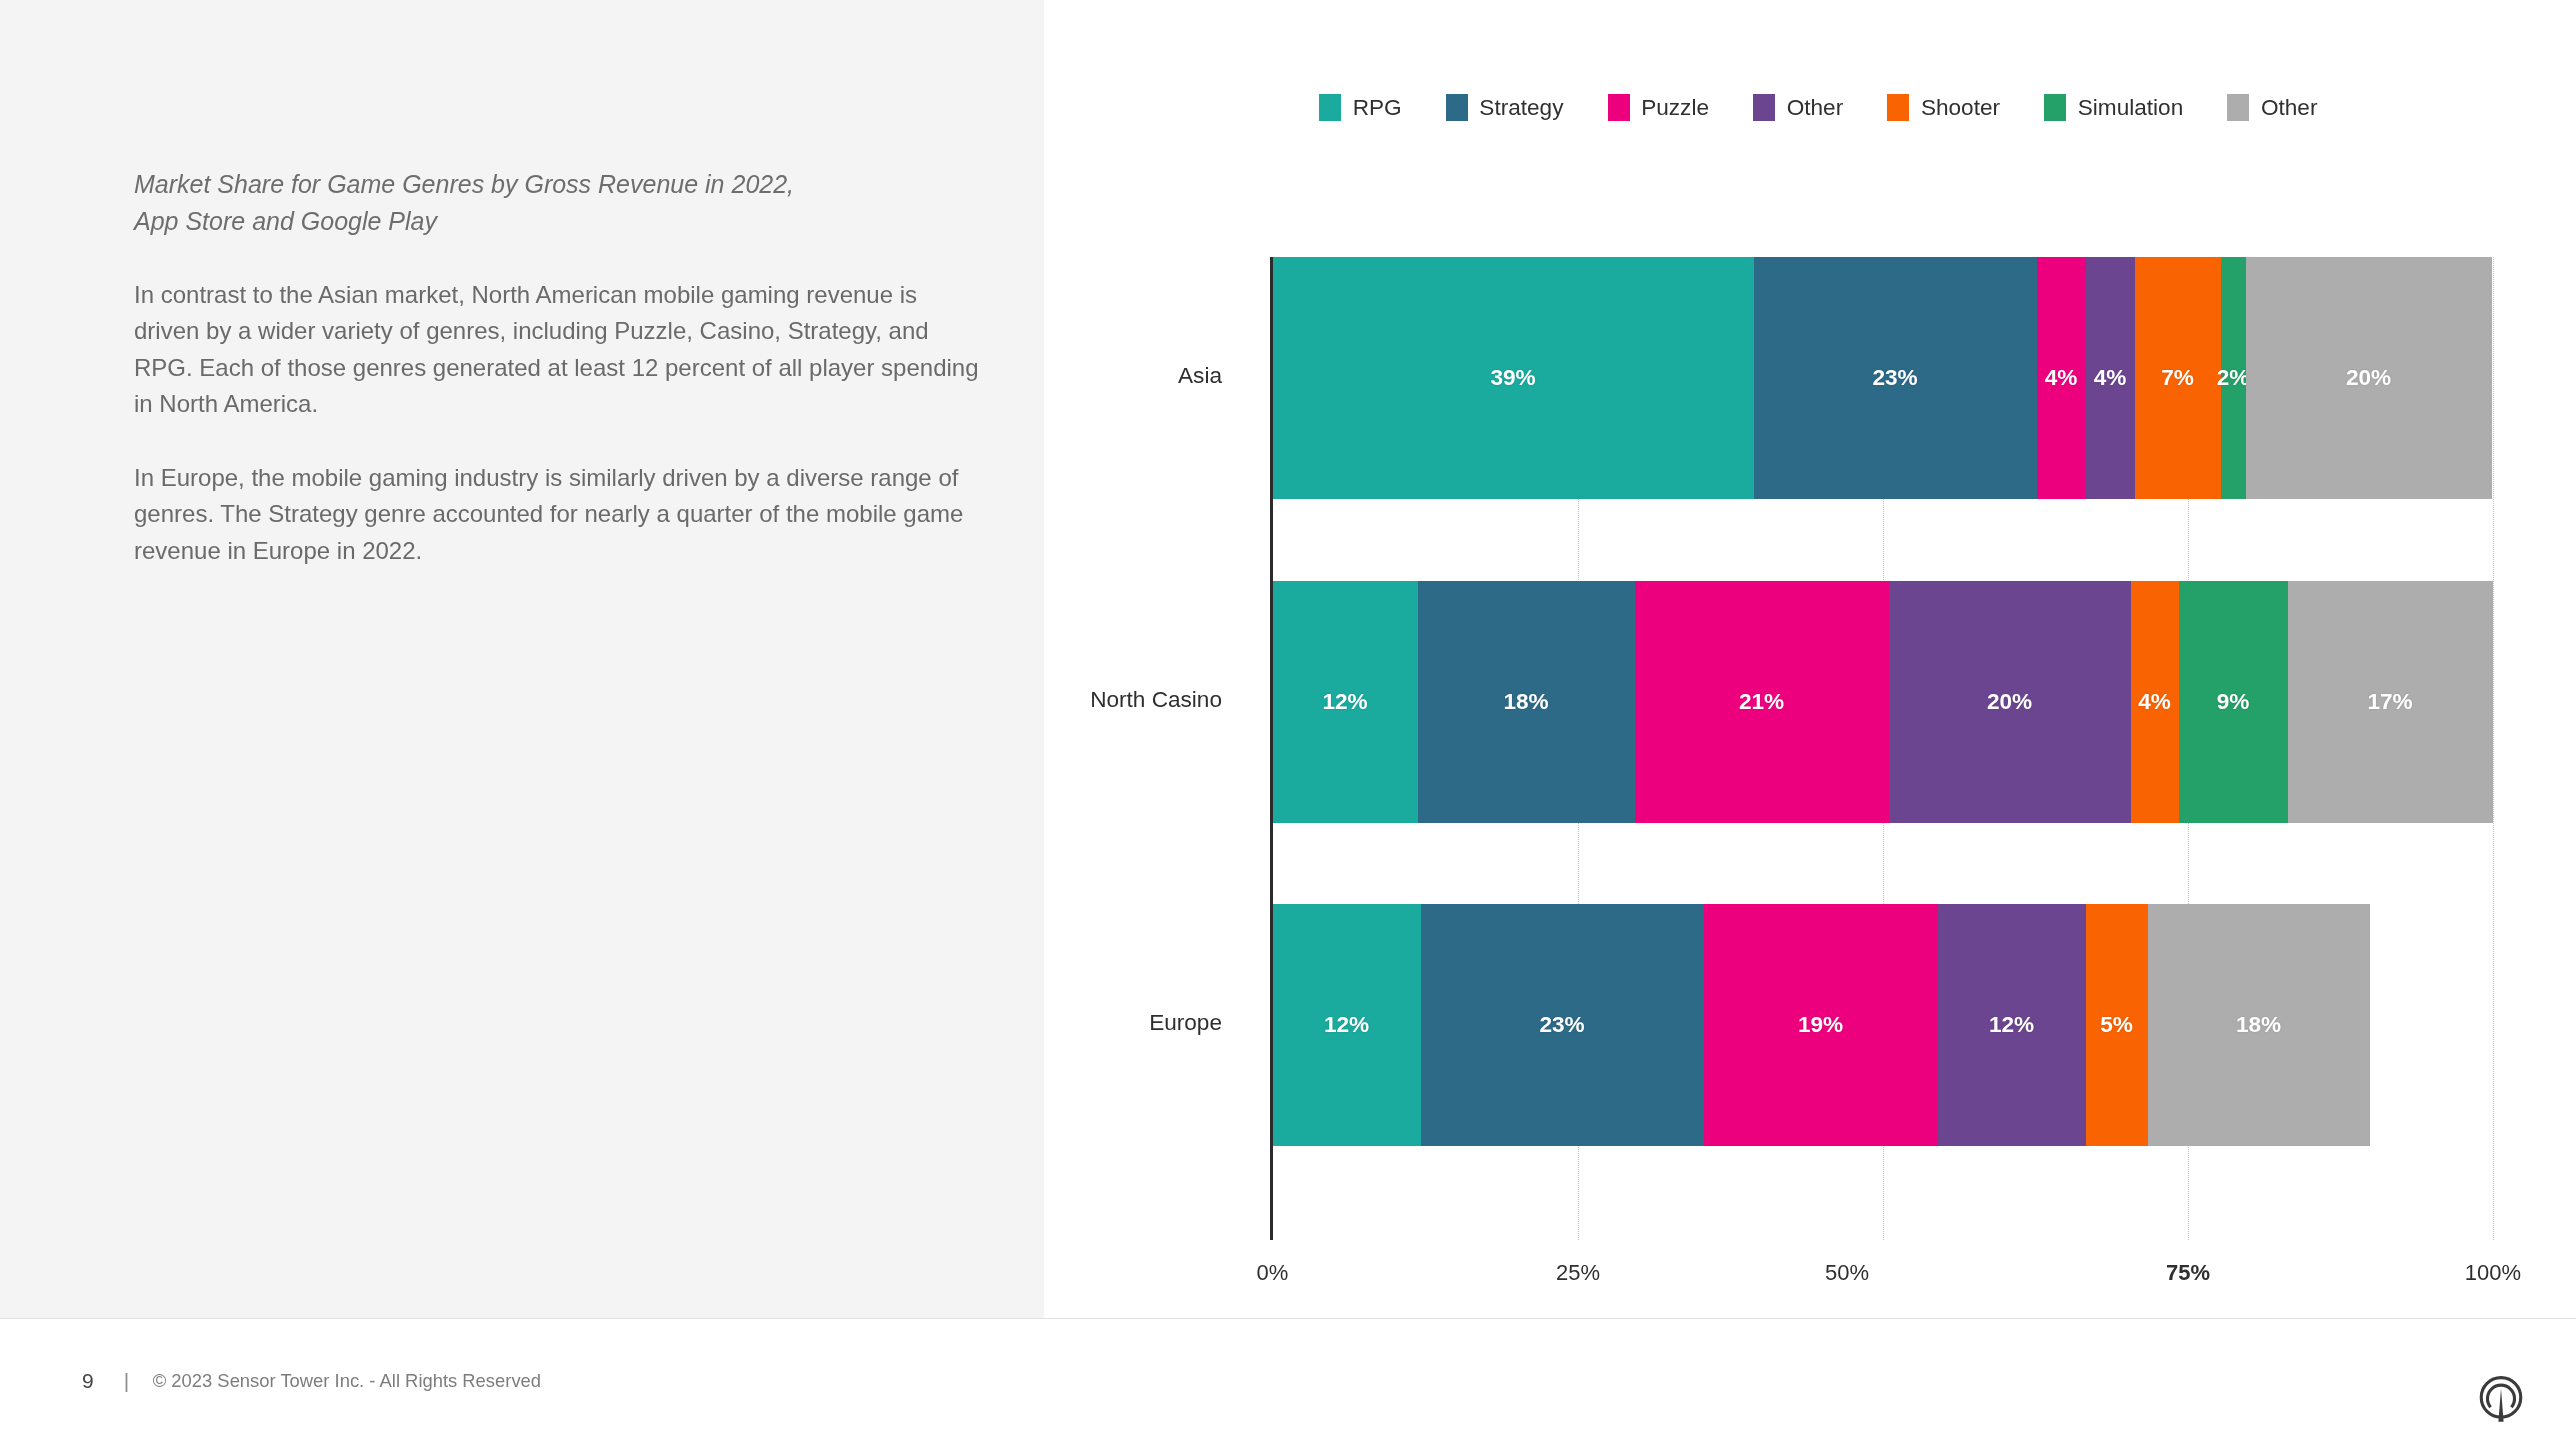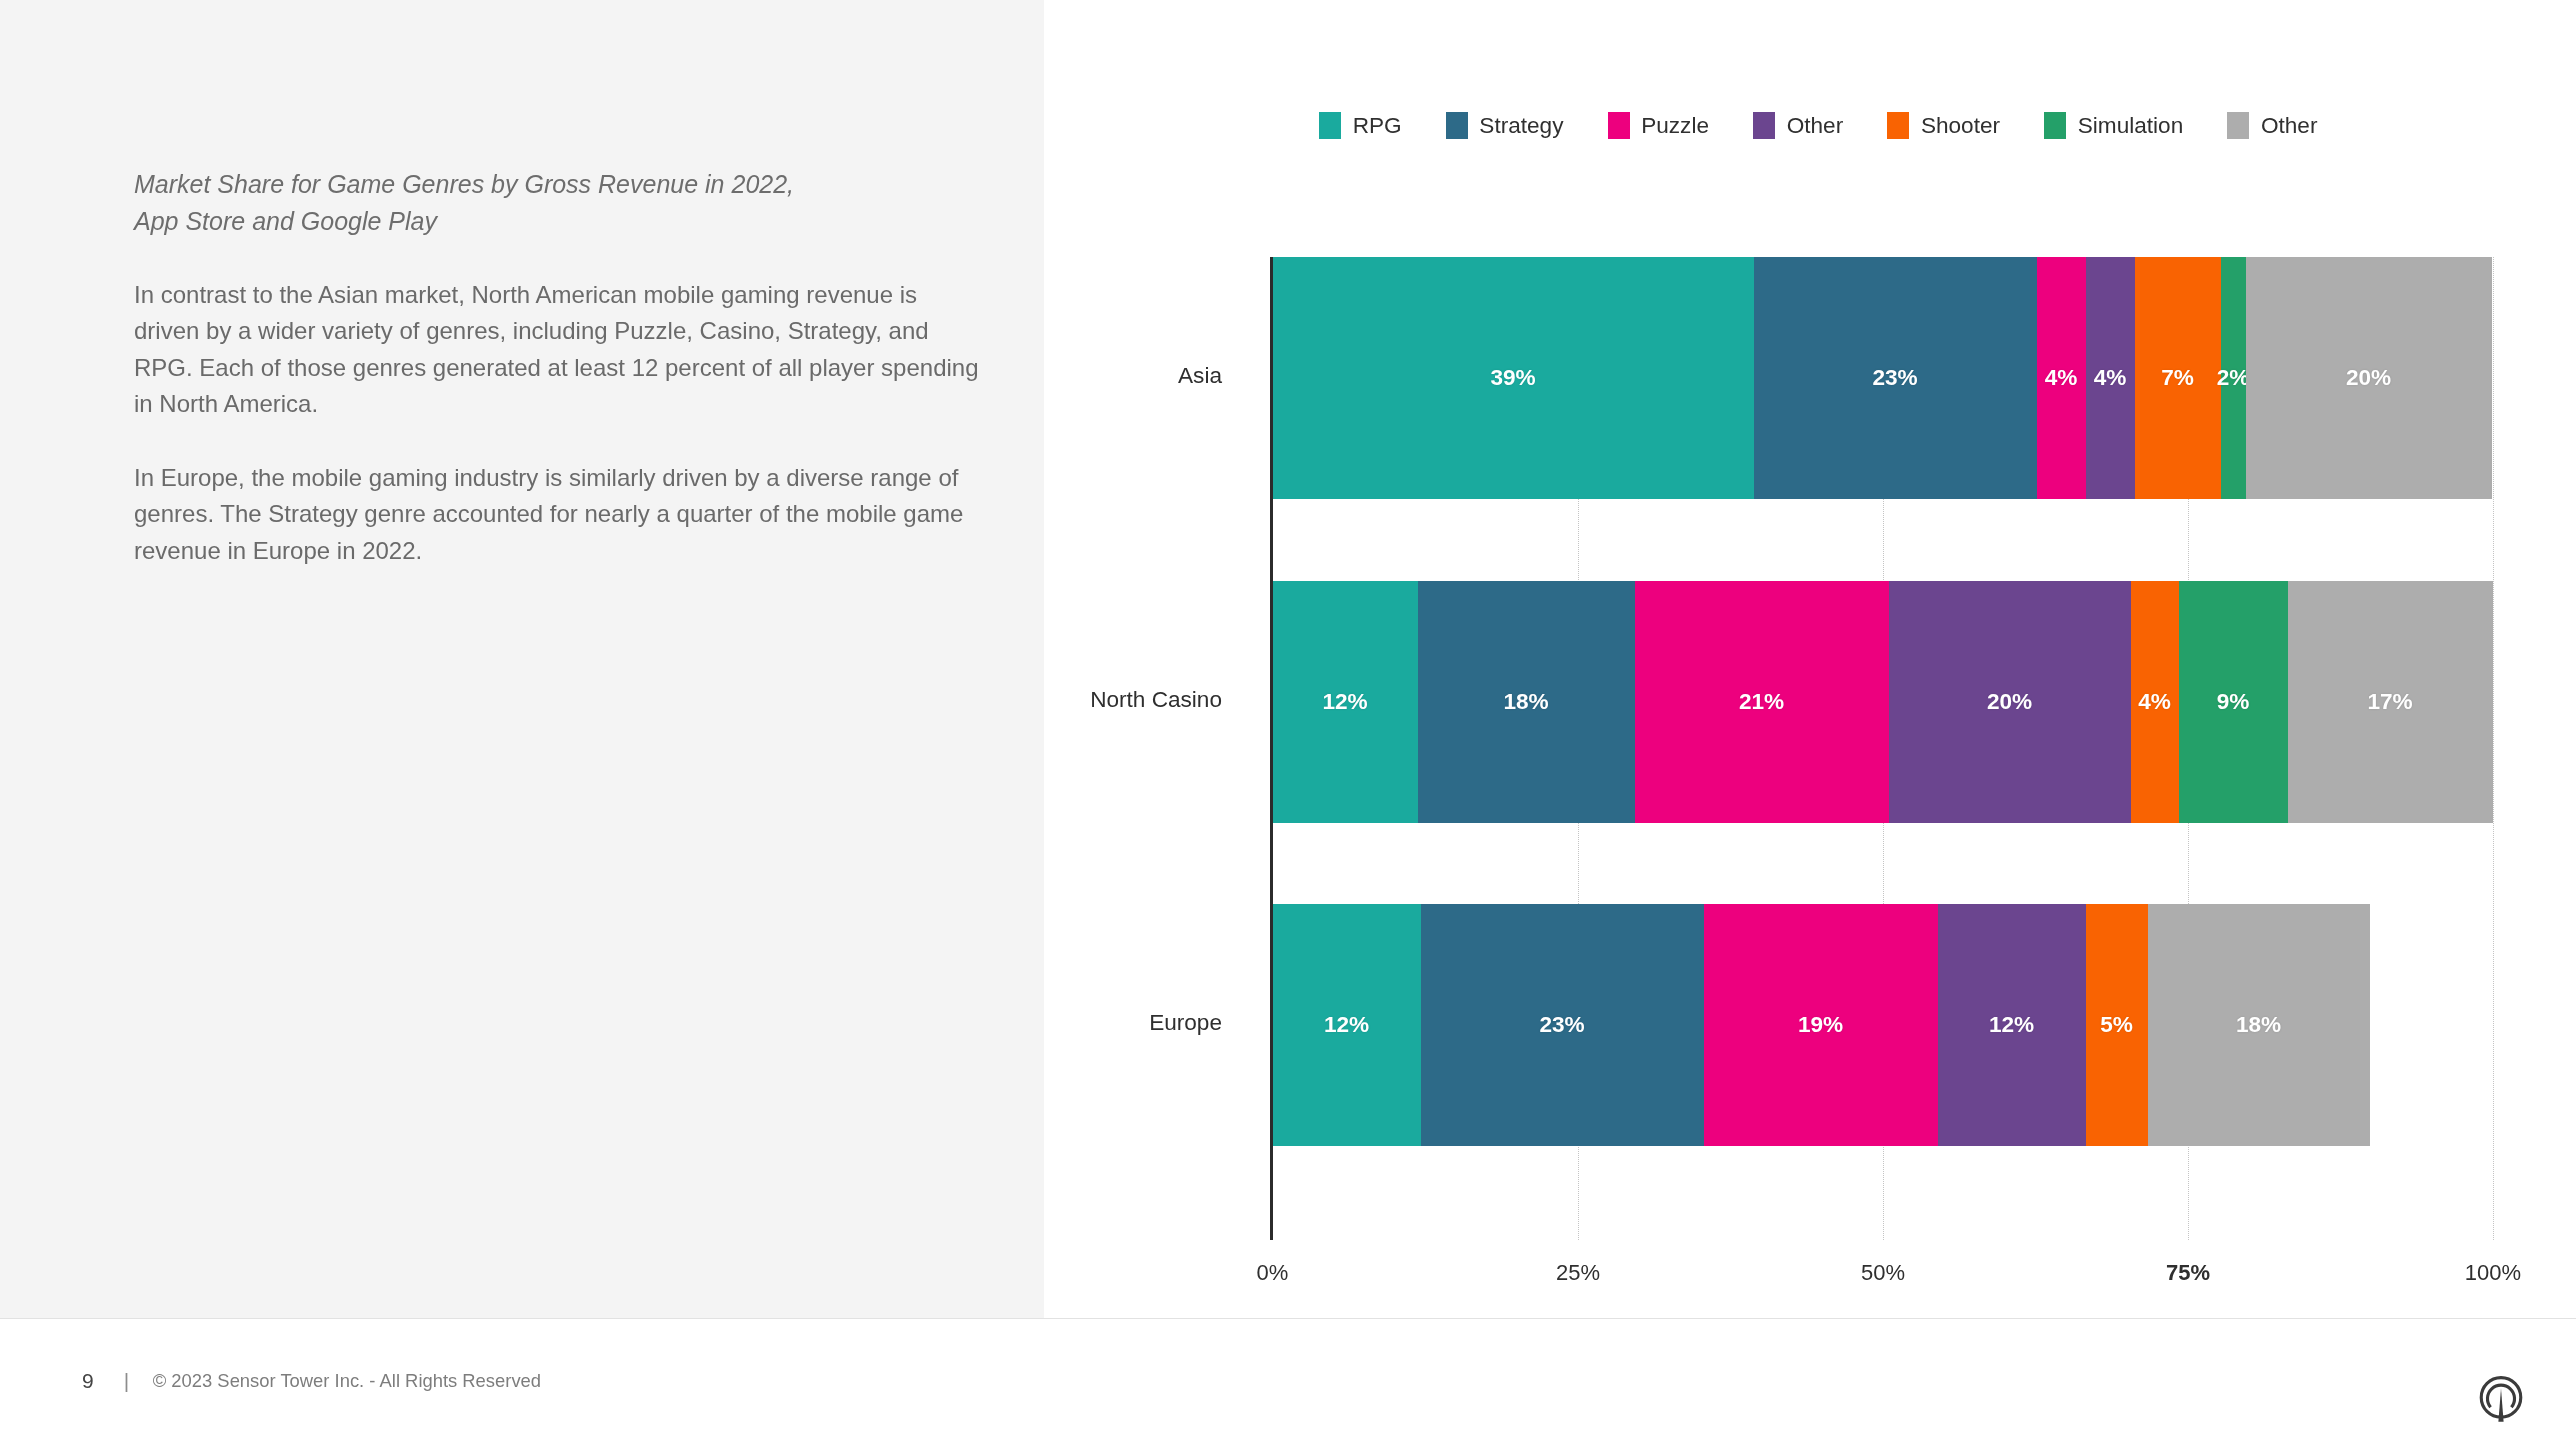--- a/index.html
+++ b/index.html
@@ -125,21 +125,21 @@
     left: 1044px;
     top: 0;
     width: 1532px;
     height: 1318px;
   }
 
   
   .legend {
     position: absolute;
     left: 275px;
-    top: 112px;
+    top: 94px;
     display: flex;
     align-items: center;
   }
   .legend-item {
     display: flex;
     align-items: center;
     margin-right: 44px;
   }
   .legend-swatch {
     width: 22px;
@@ -376,21 +376,21 @@
           </div>
         </div>
       <div id="catlabels">
           <div class="cat-label" style="top: 106px; margin-left: 21px;">Asia</div>
           <div class="cat-label" style="top: 430px;">North Casino</div>
           <div class="cat-label" style="top: 753px;">Europe</div>
         </div>
       <div id="xticks">
           <div class="xtick" style="left: 2.5px;">0%</div>
           <div class="xtick" style="left: 308px;">25%</div>
-          <div class="xtick" style="left: 613px;">50%</div>
+          <div class="xtick" style="left: 577px;">50%</div>
           <div class="xtick" style="left: 918px; font-weight: bold;">75%</div>
           <div class="xtick" style="left: 1223px;">100%</div>
         </div>
     </div>
   </div>
 
   <div class="footer-rule"></div>
   <div class="footer"></div>
   <div class="footer-left">
     <span class="page-num">9</span>

